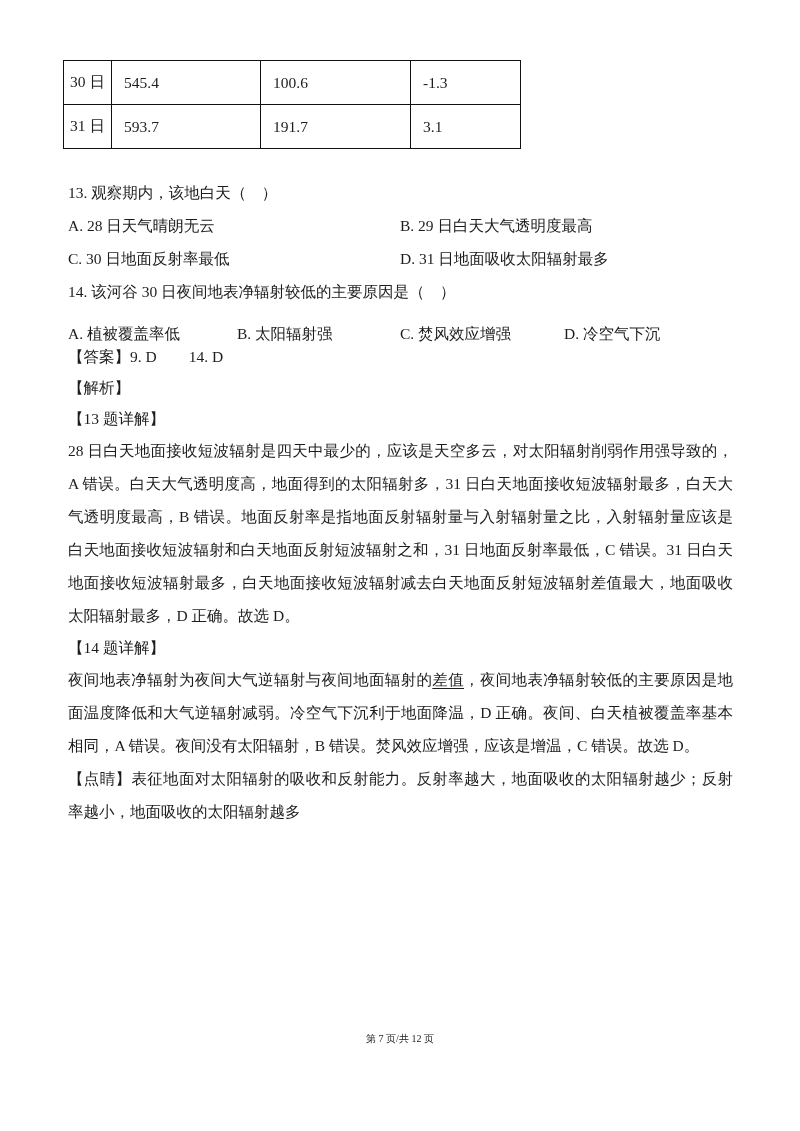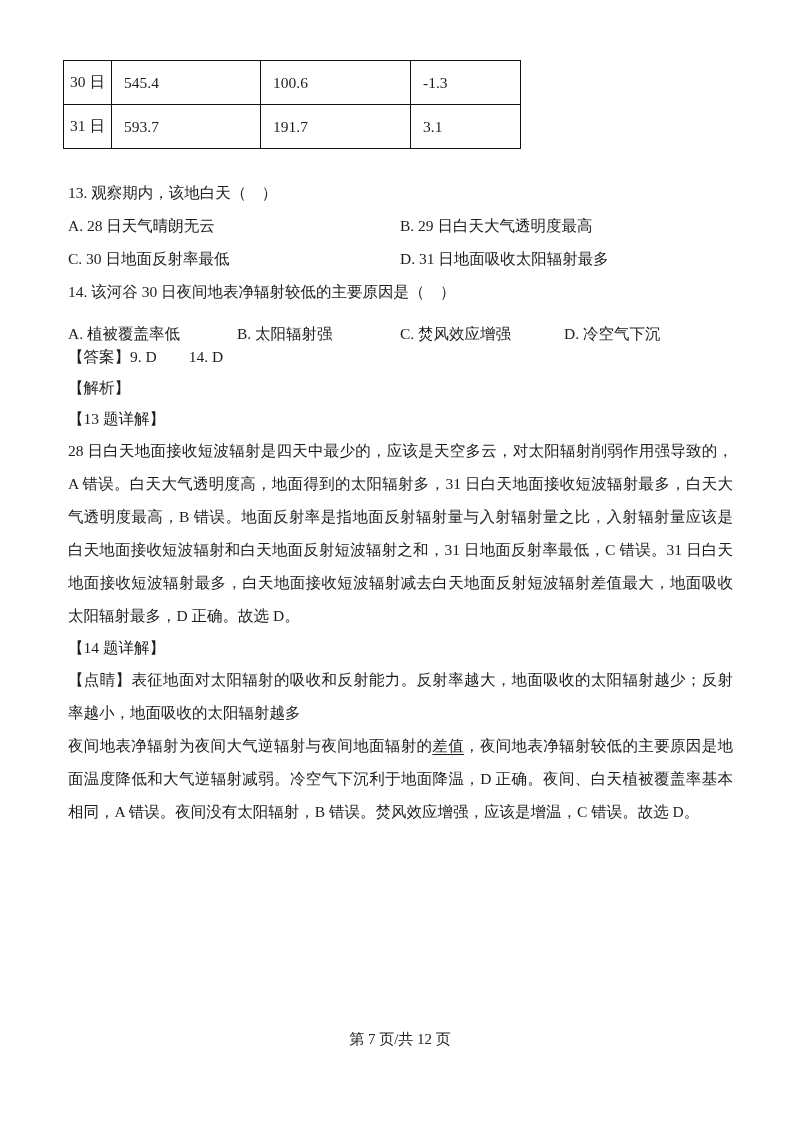--- a/index.html
+++ b/index.html
@@ -61,21 +61,21 @@
     text-align: justify;
     text-indent: 2em;
     font-style: italic;
   }
   .footer {
     position: absolute;
     top: 1028px;
     left: 0;
     width: 100%;
     text-align: center;
-    font-size: 15px;
+    font-size: 10px;
     line-height: 22px;
     color: #222;
   }
 </style>
 </head>
 <body>
 
 <div class="page">
 
   <table class="data-table">
@@ -123,25 +123,25 @@
       <span>【答案】</span><span>9. D</span><span class="gap">14. D</span>
     </div>
 
     <div class="line-sm">【解析】</div>
 
     <div class="line-sm">【13 题详解】</div>
     <div class="para">28 日白天地面接收短波辐射是四天中最少的，应该是天空多云，对太阳辐射削弱作用强导致的，A 错误。白天大气透明度高，地面得到的太阳辐射多，31 日白天地面接收短波辐射最多，白天大气透明度最高，B 错误。地面反射率是指地面反射辐射量与入射辐射量之比，入射辐射量应该是白天地面接收短波辐射和白天地面反射短波辐射之和，31 日地面反射率最低，C 错误。31 日白天地面接收短波辐射最多，白天地面接收短波辐射减去白天地面反射短波辐射差值最大，地面吸收太阳辐射最多，D 正确。故选 D。</div>
 
     <div class="line-sm">【14 题详解】</div>
     <div class="para">
-      <span>【点睛】</span><span>表征地面对太阳辐射的吸收和反射能力。反射率越大，地面吸收的太阳辐射越少；反射率越小，地面吸收的太阳辐射越多</span>
+      <span>夜间地表净辐射为夜间大气逆辐射与夜间地面辐射的</span><span class="underline-word">差值</span><span>，夜间地表净辐射较低的主要原因是地面温度降低和大气逆辐射减弱。冷空气下沉利于地面降温，D 正确。夜间、白天植被覆盖率基本相同，A 错误。夜间没有太阳辐射，B 错误。焚风效应增强，应该是增温，C 错误。故选 D。</span>
     </div>
 
     <div class="para">
-      <span>夜间地表净辐射为夜间大气逆辐射与夜间地面辐射的</span><span class="underline-word">差值</span><span>，夜间地表净辐射较低的主要原因是地面温度降低和大气逆辐射减弱。冷空气下沉利于地面降温，D 正确。夜间、白天植被覆盖率基本相同，A 错误。夜间没有太阳辐射，B 错误。焚风效应增强，应该是增温，C 错误。故选 D。</span>
+      <span>【点睛】</span><span>表征地面对太阳辐射的吸收和反射能力。反射率越大，地面吸收的太阳辐射越少；反射率越小，地面吸收的太阳辐射越多</span>
     </div>
 
 
   </div>
 
   <div class="footer">第 7 页/共 12 页</div>
 
 </div>
 
 </body></html>

